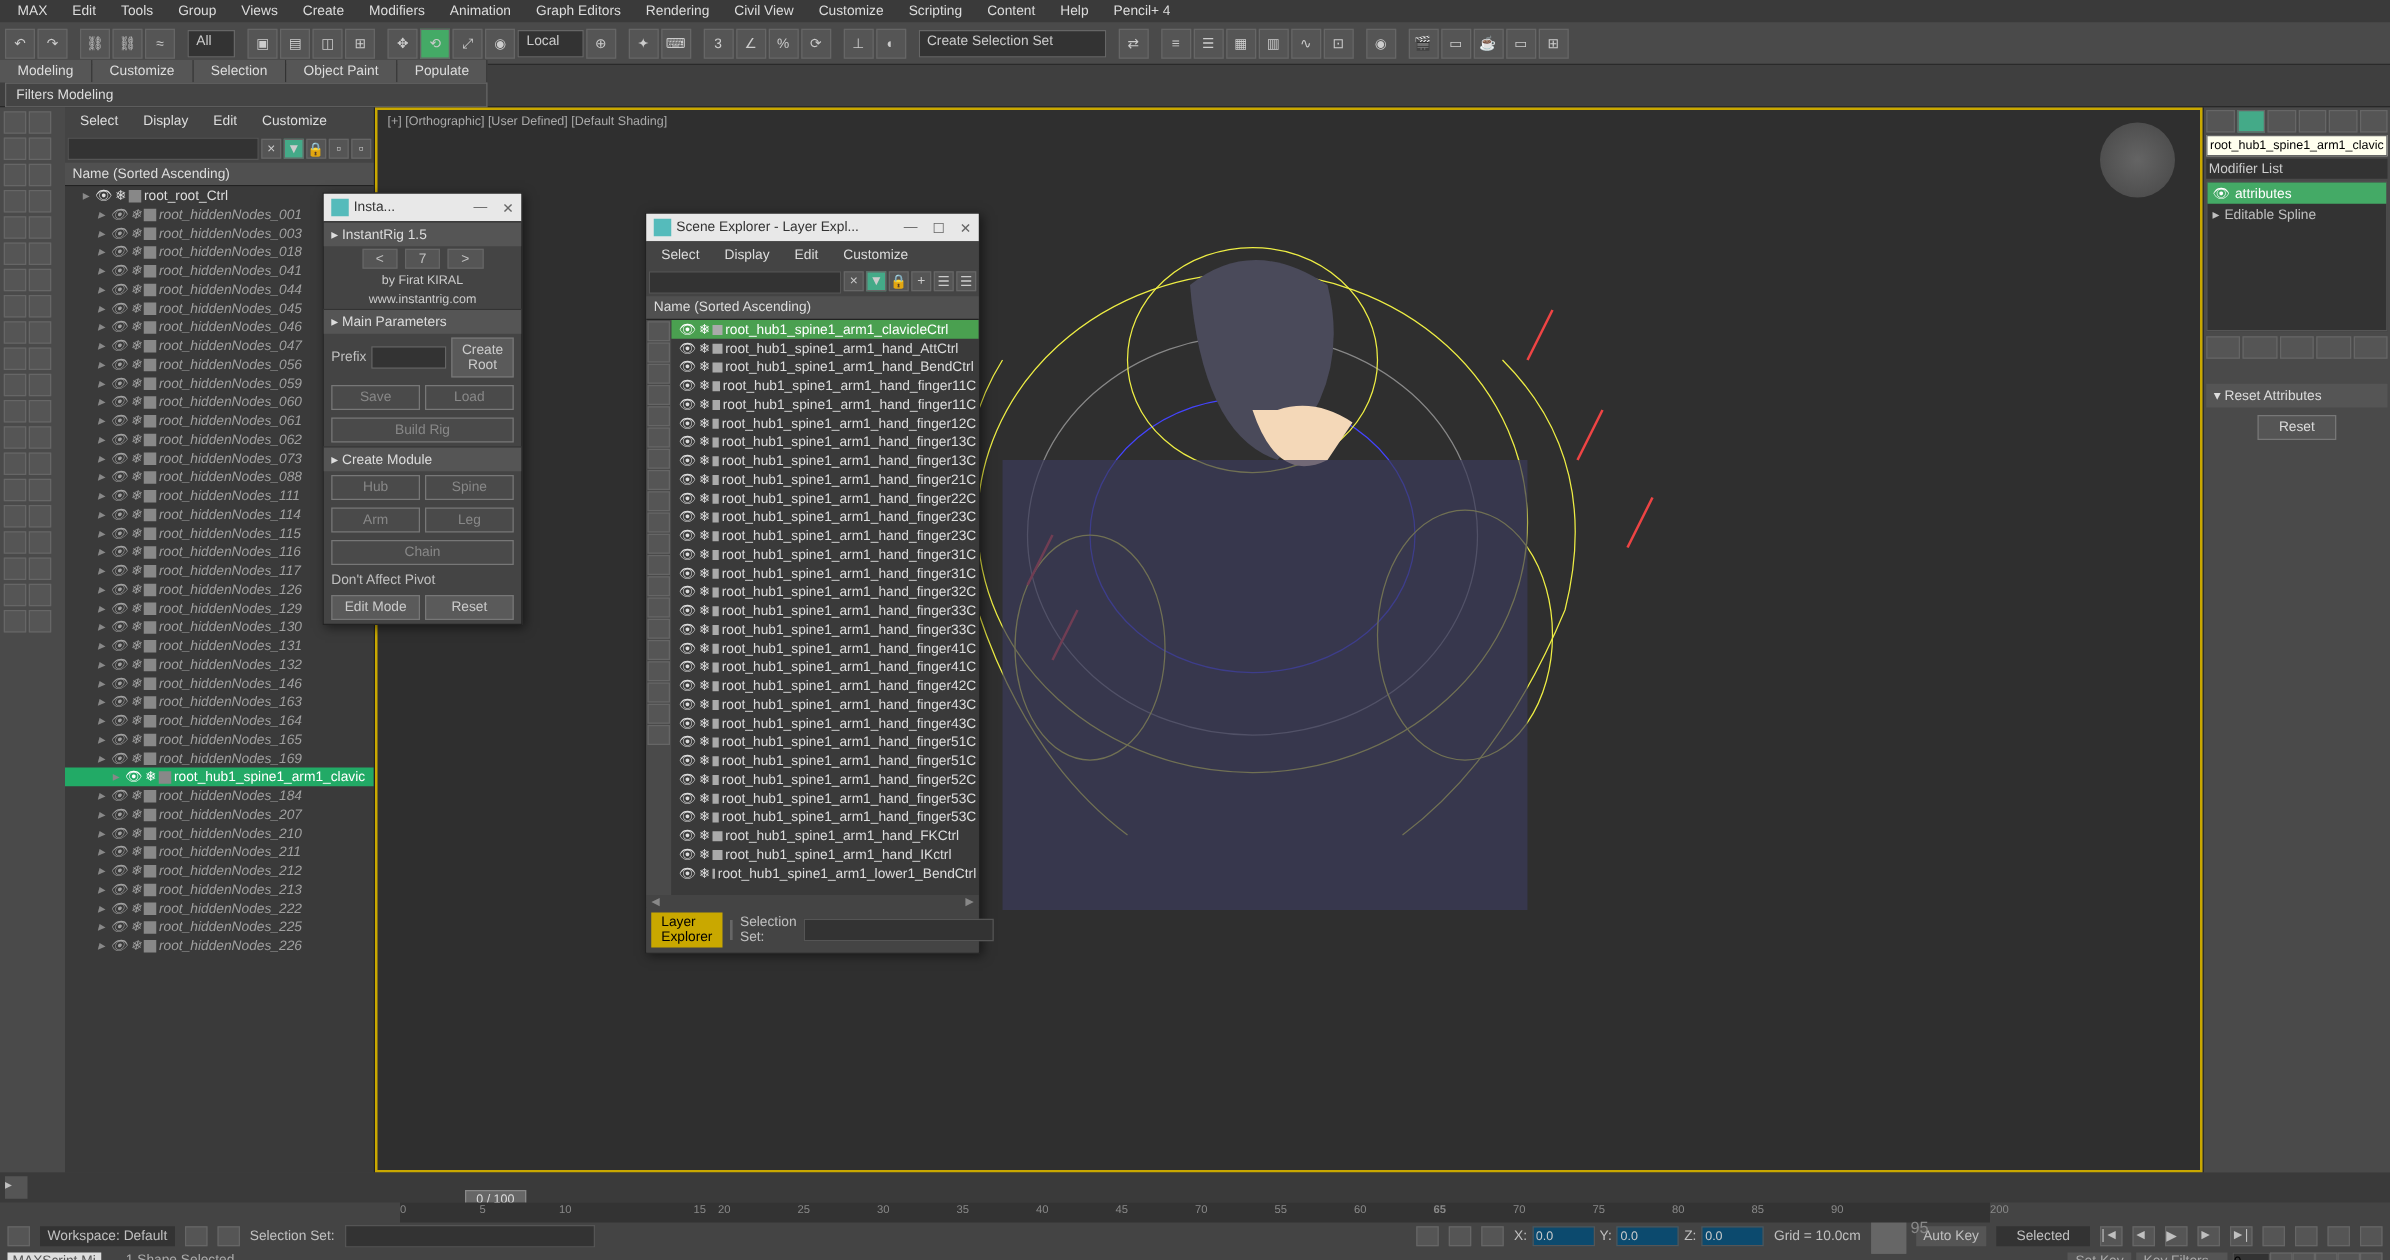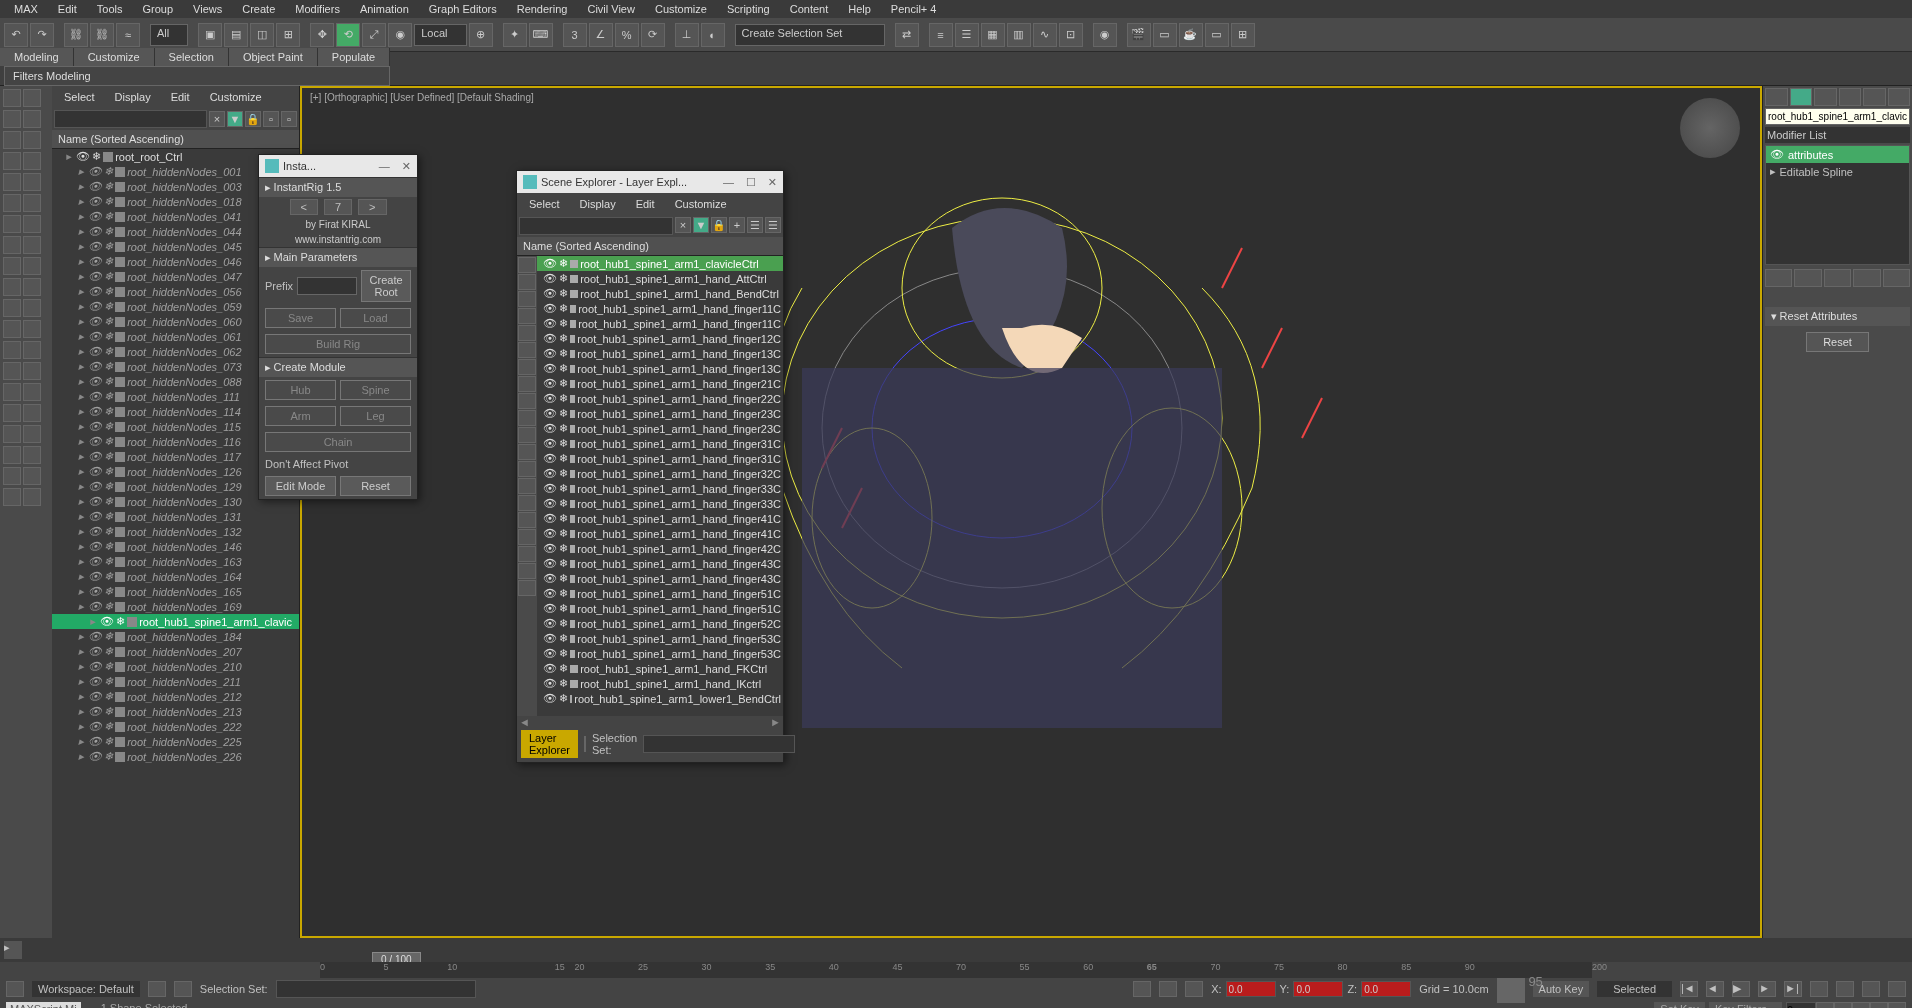--- a/index.html
+++ b/index.html
@@ -88,21 +88,21 @@
 #layerexp .le-foot input{background:#333;border:1px solid #555;color:#ccc;flex:1;height:18px;padding:0 4px;}
 
 
 .bottom { height:70px; background:#444; }
 .timeline { height:24px; background:#3a3a3a; display:flex; align-items:center; position:relative;}
 .time-slider { position:absolute; left:340px; top:2px; background:#666; padding:1px 8px; border:1px solid #888; color:#ddd; font-size:10px;}
 .time-ruler { height:16px; background:#333; position:relative; margin:0 320px 0 320px;}
 .status-row { display:flex; align-items:center; padding:2px 6px; gap:8px; height:22px;}
 .status-row .ws{background:#333;padding:2px 6px;}
 .coord { display:flex; gap:4px; align-items:center;}
-.coord input{width:50px;background:#b91c1c;border:1px solid #555;color:#ccc;height:16px;padding:0 2px;font-size:10px;}
+.coord input{width:50px;background:#0c4a6e;border:1px solid #555;color:#ccc;height:16px;padding:0 2px;font-size:10px;}
 .prompt { padding:2px 6px; color:#aaa; font-size:10px; display:flex; justify-content:space-between;}
 .smallbtn{background:#555;border:1px solid #666;width:18px;height:16px;display:inline-block;}
 
 ::-webkit-scrollbar{width:12px;height:12px;}
 ::-webkit-scrollbar-track{background:#333;}
 ::-webkit-scrollbar-thumb{background:#666;}
 </style>
 </head>
 <body>
 

